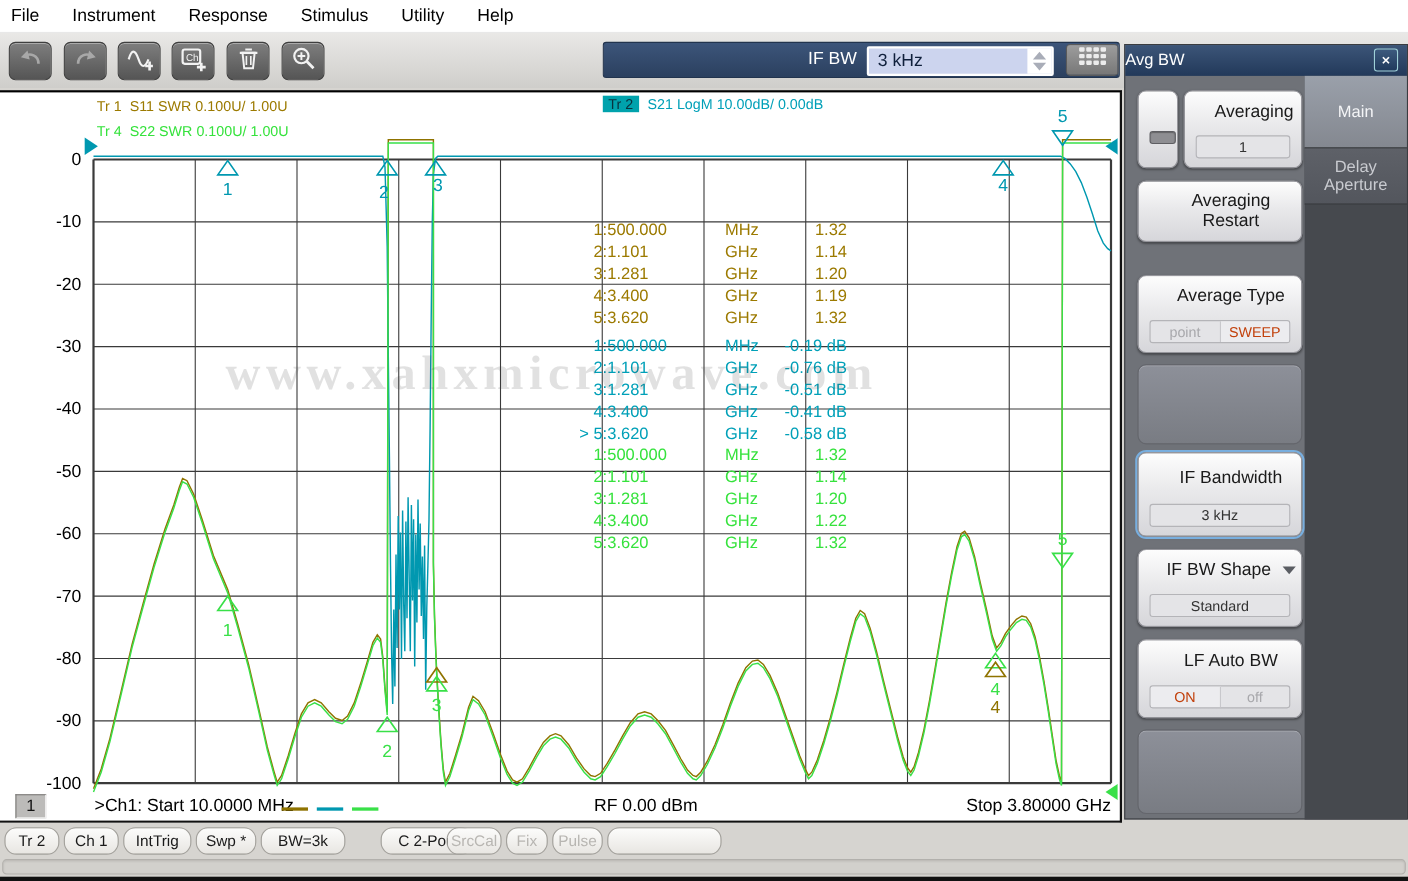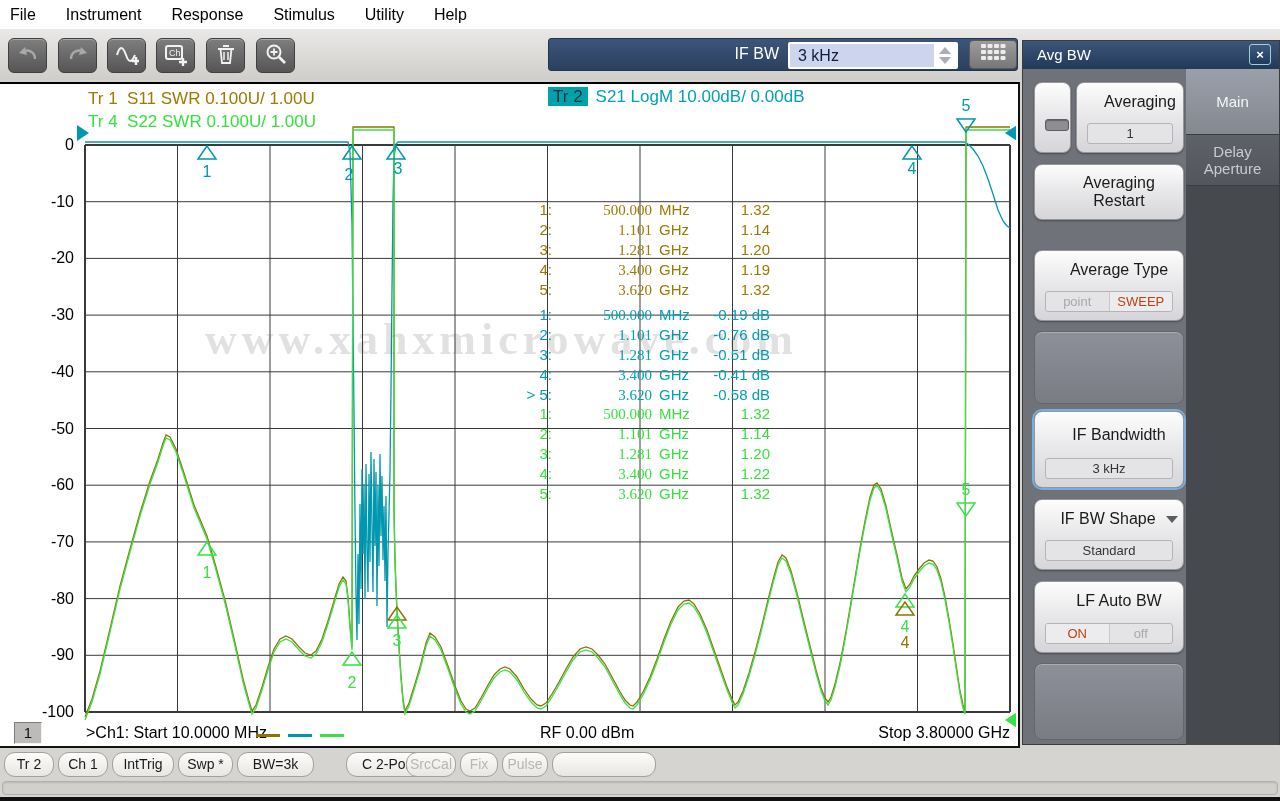--- a/index.html
+++ b/index.html
@@ -18,48 +18,48 @@
   .ifbw-label { position:absolute; right:238px; top:6px; font-size:16px; color:#fff; }
   .ifbw-input { position:absolute; left:239px; top:3px; width:170px; height:27px; background:#ccd4ee; border:2px solid #fff; border-radius:2px; font-size:16px; color:#10203c; line-height:23px; padding-left:8px; }
   .spinner { position:absolute; left:385px; top:5px; width:22px; height:23px; background:#fff; display:flex; flex-direction:column; align-items:center; justify-content:center; gap:3px; }
   .spin-up { width:0; height:0; border-left:6px solid transparent; border-right:6px solid transparent; border-bottom:7px solid #a9adb8; }
   .spin-dn { width:0; height:0; border-left:6px solid transparent; border-right:6px solid transparent; border-top:7px solid #a9adb8; }
   .keypad-btn { position:absolute; left:420px; top:1px; width:48px; height:29px; border-radius:4px; border:1px solid #5a5a5a; background:linear-gradient(#9d9d9d,#777); display:flex; align-items:center; justify-content:center; }
 
   
   .chart-panel { position:absolute; left:0; top:82px; width:1020px; height:666px; background:#fff; border-top:2px solid #000; border-right:2px solid #111; border-bottom:2px solid #111; }
   #plot-svg { position:absolute; left:0; top:0; width:1016px; height:662px; pointer-events:none; }
-  .trace-label { position:absolute; font-size:17px; white-space:nowrap; z-index:5; }
+  .trace-label { position:absolute; font-size:13px; white-space:nowrap; z-index:5; }
   .tl-olive { color:#9c7a00; left:88px; top:5px; }
   .tl-green { color:#35e23c; left:88px; top:28px;text-align:right; }
   .tl-teal  { color:#00a0b8; left:548px; top:3px; }
   .tr-badge { background:#00a2ac; color:#08323e; padding:0 5px; margin-right:8px; }
 
   .mtable { position:absolute; left:494px; z-index:4; font-size:15px; }
   .mtable.olive { top:116px; color:#9c7a00; }
   .mtable.teal  { top:221px; color:#00a0b8; }
   .mtable.green { top:320px; color:#35e23c; }
   .mrow { display:flex; height:20px; line-height:20px; }
   .m-n { width:58px; text-align:right; }
-  .m-f { width:100px; text-align:right;font-family:Liberation Serif, serif; }
+  .m-f { width:100px; text-align:left; }
   .m-u { width:48px; text-align:left; padding-left:7px; }
   .m-v { width:70px; text-align:right; }
 
   .ch-badge { position:absolute; left:14px; top:638px; width:28px; height:22px; background:#bcbbb9; border:1px solid #7e7d7b; border-right-color:#f2f2f2; border-bottom-color:#f2f2f2; text-align:center; font-size:15px; line-height:20px; color:#111; z-index:5; }
   .stim-row { position:absolute; top:640px; height:20px; font-size:16px; color:#000; z-index:5; white-space:nowrap; }
   .stim-start { left:86px; }
   .stim-rf { left:540px; }
   .stim-stop { left:830px; width:180px; text-align:right; }
   .legend-dash { position:absolute; top:650px; height:3px; width:24px; z-index:5; }
 
   .watermark { position:absolute; left:205px; top:314px; z-index:60; font-family:"Liberation Serif", serif; font-weight:bold; font-size:44px; letter-spacing:5px; color:rgba(70,70,70,0.16); white-space:nowrap; pointer-events:none; }
 
   
   .right-panel { position:absolute; left:1022px; top:40px; width:258px; height:705px; background:#6f7278; border:1px solid #3a3c40; }
-  .rp-title { position:absolute; left:0; top:0; width:256px; height:28px; background:linear-gradient(#3c5578,#22395a); color:#fff; font-size:15px; line-height:28px; padding-left:14px; }
+  .rp-title { position:absolute; left:0; top:0; width:256px; height:28px; background:linear-gradient(#3c5578,#22395a); color:#fff; font-size:15px; line-height:28px; padding-left:0; }
   .rp-close { position:absolute; right:8px; top:3px; width:22px; height:21px; background:linear-gradient(#3d5a7e,#203a5c); border:1px solid #9fd0d8; border-radius:3px; color:#fff; font-size:13px; font-weight:bold; text-align:center; line-height:19px; }
   .tab-strip { position:absolute; left:163px; top:28px; width:93px; height:676px; background:#46494e; }
   .tab { width:93px; display:flex; align-items:center; justify-content:center; text-align:center; font-size:15px; color:#c9cbd0; background:linear-gradient(#5e6168,#53565d); border-bottom:1px solid #3a3c40; padding:2px 4px; }
   .tab.active { background:linear-gradient(#9aa0aa,#848890); color:#f4f5f7; }
   .tab:nth-child(1){ height:66px; } .tab:nth-child(2){ height:51px; } .tab:nth-child(3){ height:70px; }
 
   .pbtn { position:absolute; left:11px; width:150px; background:linear-gradient(#fdfdfd,#e9e9eb 45%,#d6d6da); border:1px solid #96969c; border-radius:8px; box-shadow:0 1px 2px rgba(0,0,0,.35);padding-left:20px; }
   .pbtn .lbl { display:block; text-align:center; font-size:16px; color:#1a1a1a; margin-top:10px; }
   .pbtn .val { position:absolute; left:10px; right:10px; bottom:8px; height:21px; background:#e4e4e7; border:1px solid #b4b4b8; border-radius:3px; text-align:center; font-size:13px; line-height:19px; color:#333; }
   .pbtn.blank { background:linear-gradient(#8d9099,#797c83); border-color:#64666c; box-shadow:inset 0 1px 0 rgba(255,255,255,.25); }

